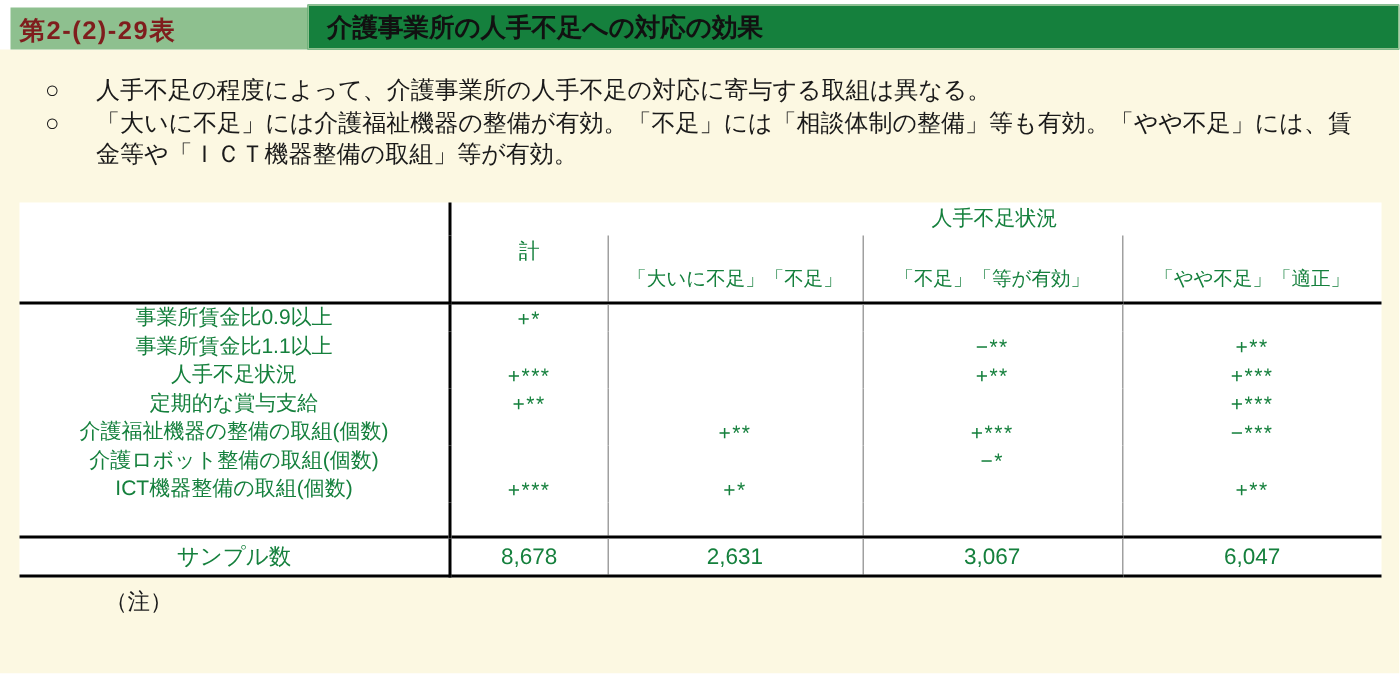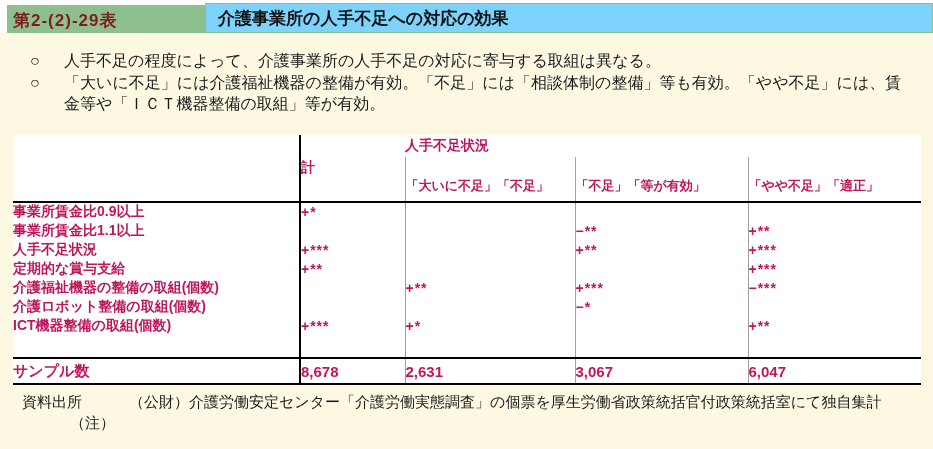--- a/index.html
+++ b/index.html
@@ -5,31 +5,31 @@
   html,body{margin:0;padding:0;}
   body{
     width:933px;height:449px;position:relative;background:#ffffff;
     font-family:"Liberation Sans","DejaVu Sans",sans-serif;color:#1a1a1a;
     overflow:hidden;
   }
   .content-bg{position:absolute;left:0;top:33px;width:933px;height:416px;background:#fcf8e2;}
   
   .header-bar{position:absolute;left:7px;top:5px;width:926px;height:28px;background:#8ec08f;}
   .figure-label{position:absolute;left:13px;top:9px;color:#7f1d1d;font-weight:bold;font-size:17px;letter-spacing:1px;}
-  .title-box{position:absolute;left:205px;top:3px;width:714px;height:28px;background:#7dd3fc;border:1px solid #8ec08f;
+  .title-box{position:absolute;left:205px;top:3px;width:714px;height:28px;background:#15803d;border:1px solid #8ec08f;
     display:flex;align-items:center;padding-left:12px;font-weight:bold;font-size:17px;color:#111;}
   
   .bullets{position:absolute;left:30px;top:50px;width:872px;font-size:16px;line-height:21px;}
   .bullet{display:flex;margin-bottom:1px;}
   .bullet-marker{flex:0 0 34px;}
   .bullet-text{flex:1 1 auto;}
   
   .table-panel{position:absolute;left:13px;top:135px;width:908px;height:250px;background:#ffffff;}
   table{border-collapse:collapse;table-layout:fixed;width:908px;}
-  td,th{padding:0;margin:0;text-align:left;font-weight:bold;font-size:14px;color:#be185d;}
+  td,th{padding:0;margin:0;text-align:center;font-weight:normal;font-size:14px;color:#15803d;}
   .c-label{width:287px;}
   .c-total{width:105px;}
   .c-s1{width:170px;}
   .c-s2{width:173px;}
   .c-s3{width:173px;}
   .vline-strong{border-right:2px solid #000;}
   .vline-thin{border-left:1px solid #a0a0a0;}
   .h-bottom{border-bottom:2px solid #000;}
   tr.h1{height:22px;}
   tr.h2{height:45px;}
@@ -154,19 +154,15 @@
       <td class="vline-thin">2,631</td>
       <td class="vline-thin">3,067</td>
       <td class="vline-thin">6,047</td>
     </tr>
   </tbody>
     </table>
 </div>
 
 <div class="footer">
   <div class="f-row">
-    <span class="f-label">資料出所</span>
-    <span>（公財）介護労働安定センター「介護労働実態調査」の個票を厚生労働省政策統括官付政策統括室にて独自集計</span>
-  </div>
-  <div class="f-row">
     <span class="f-label note">（注）</span>
   </div>
 </div>
 
 </body></html>

